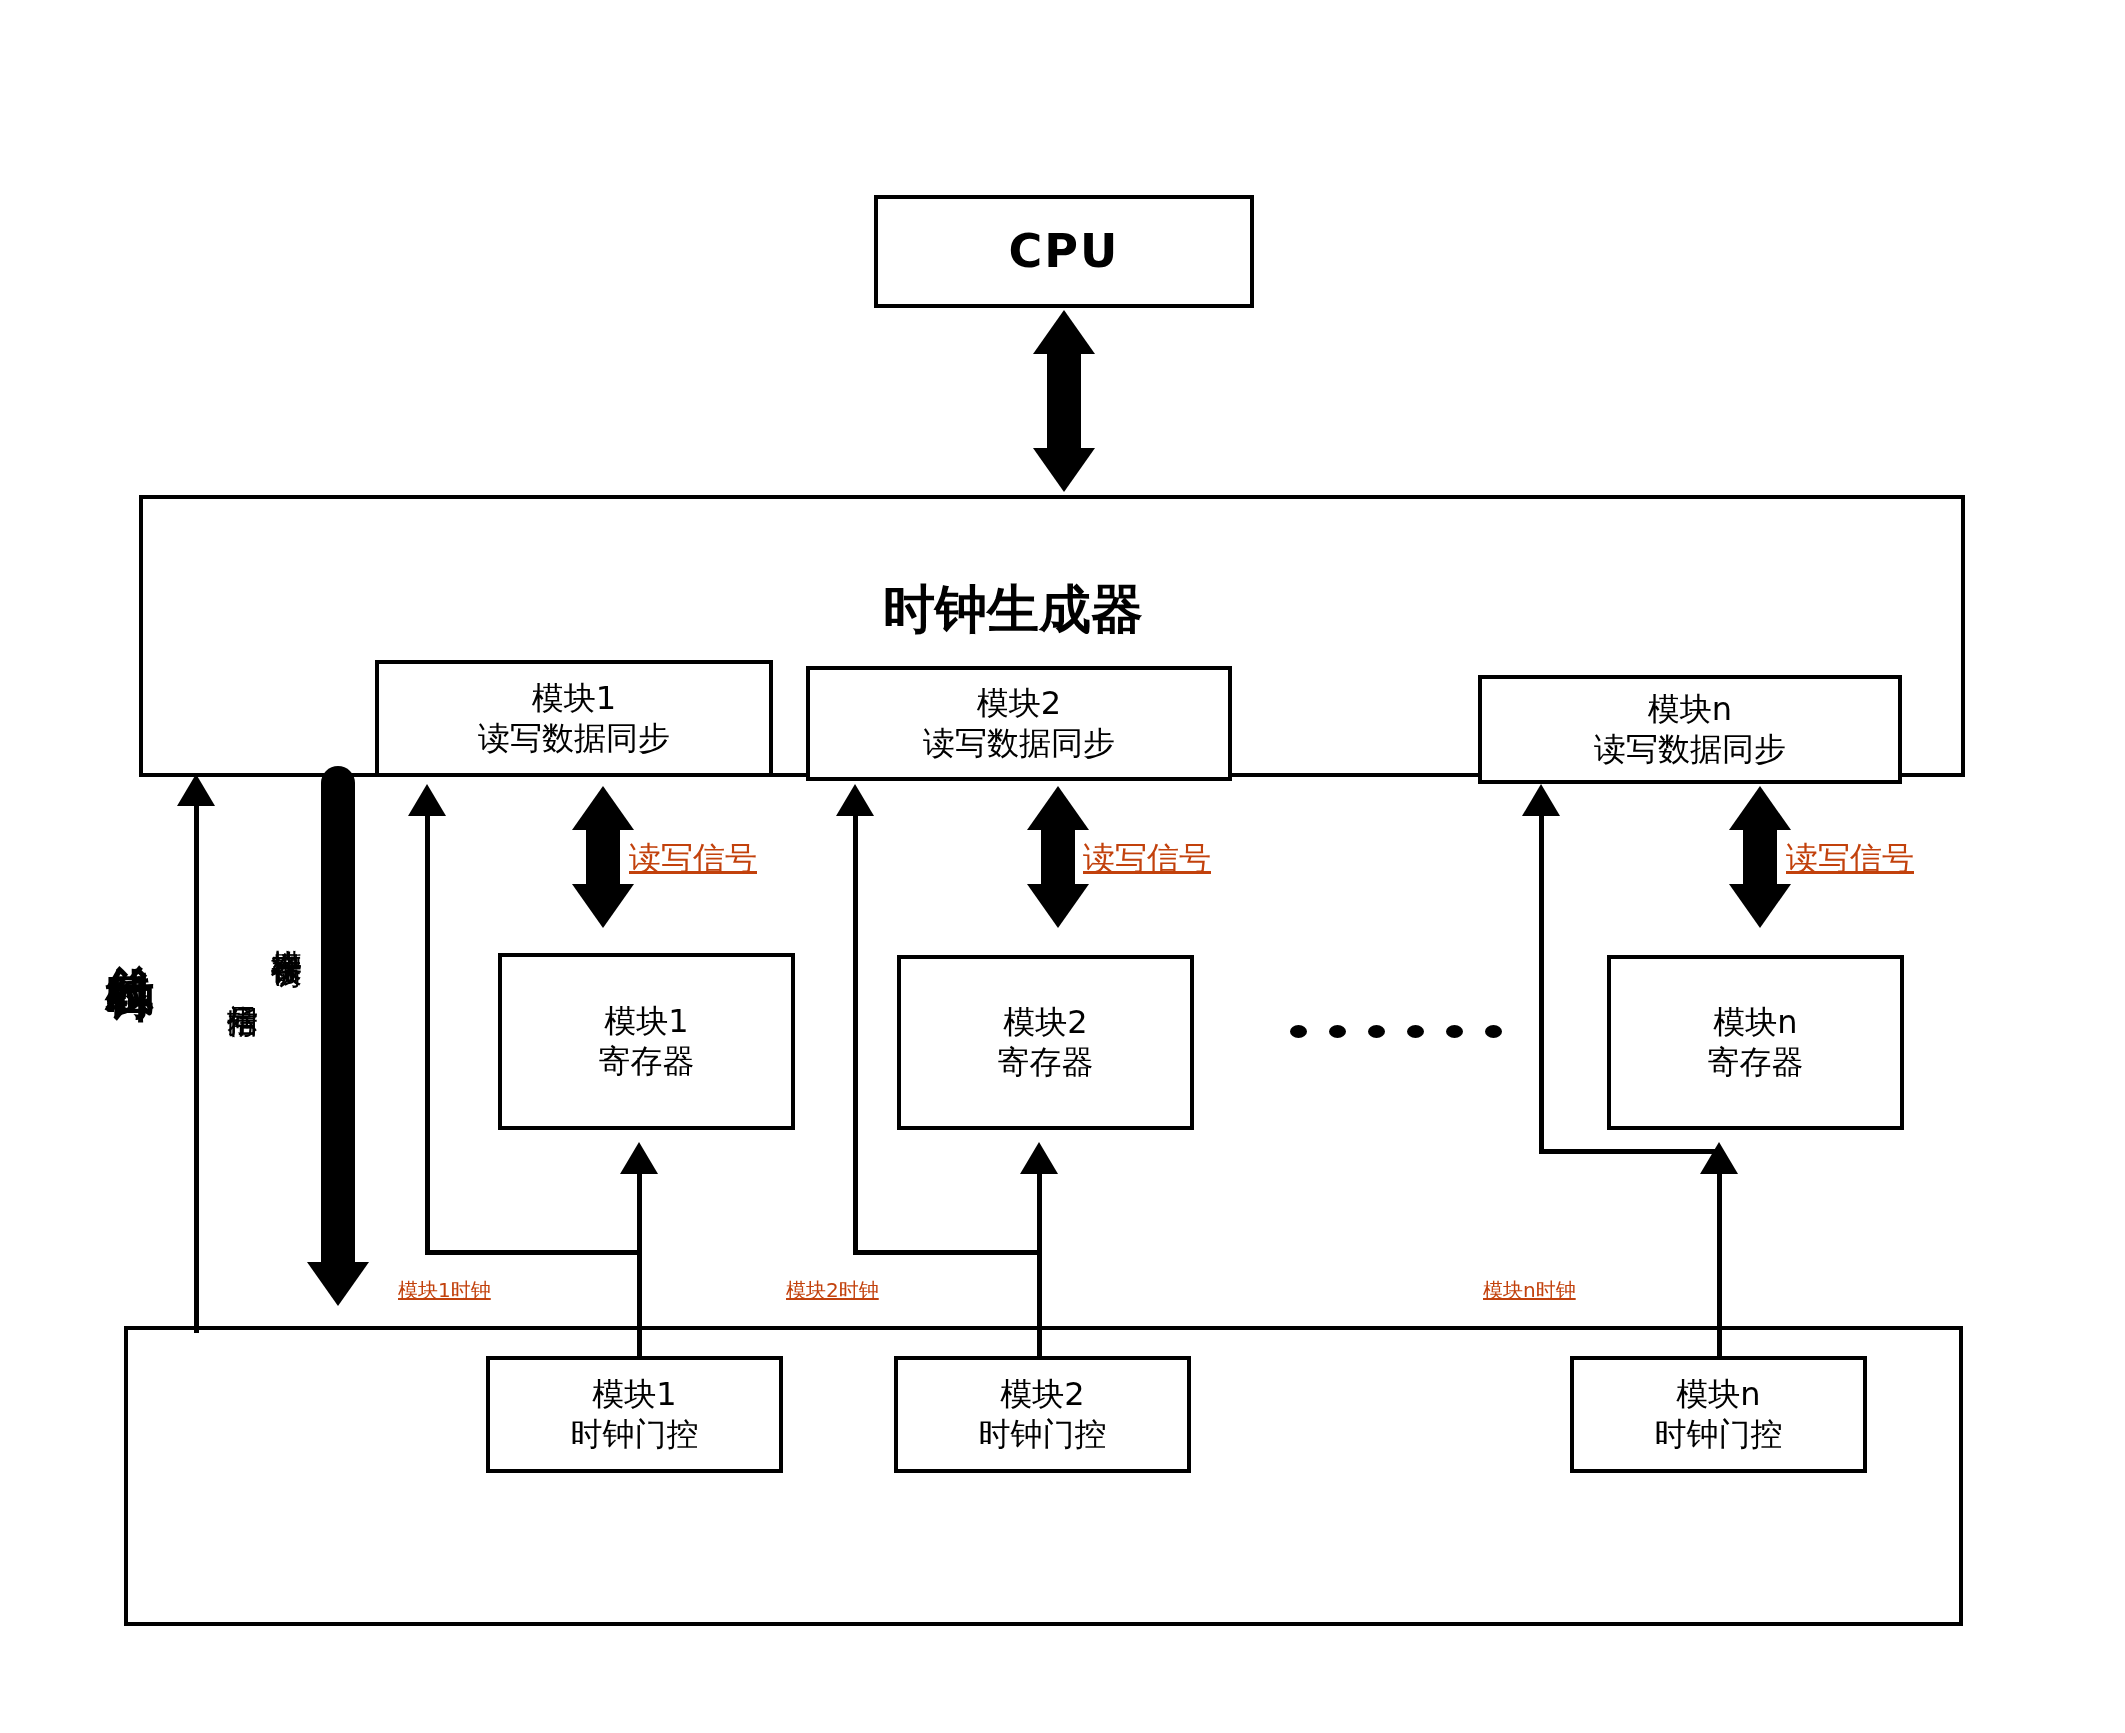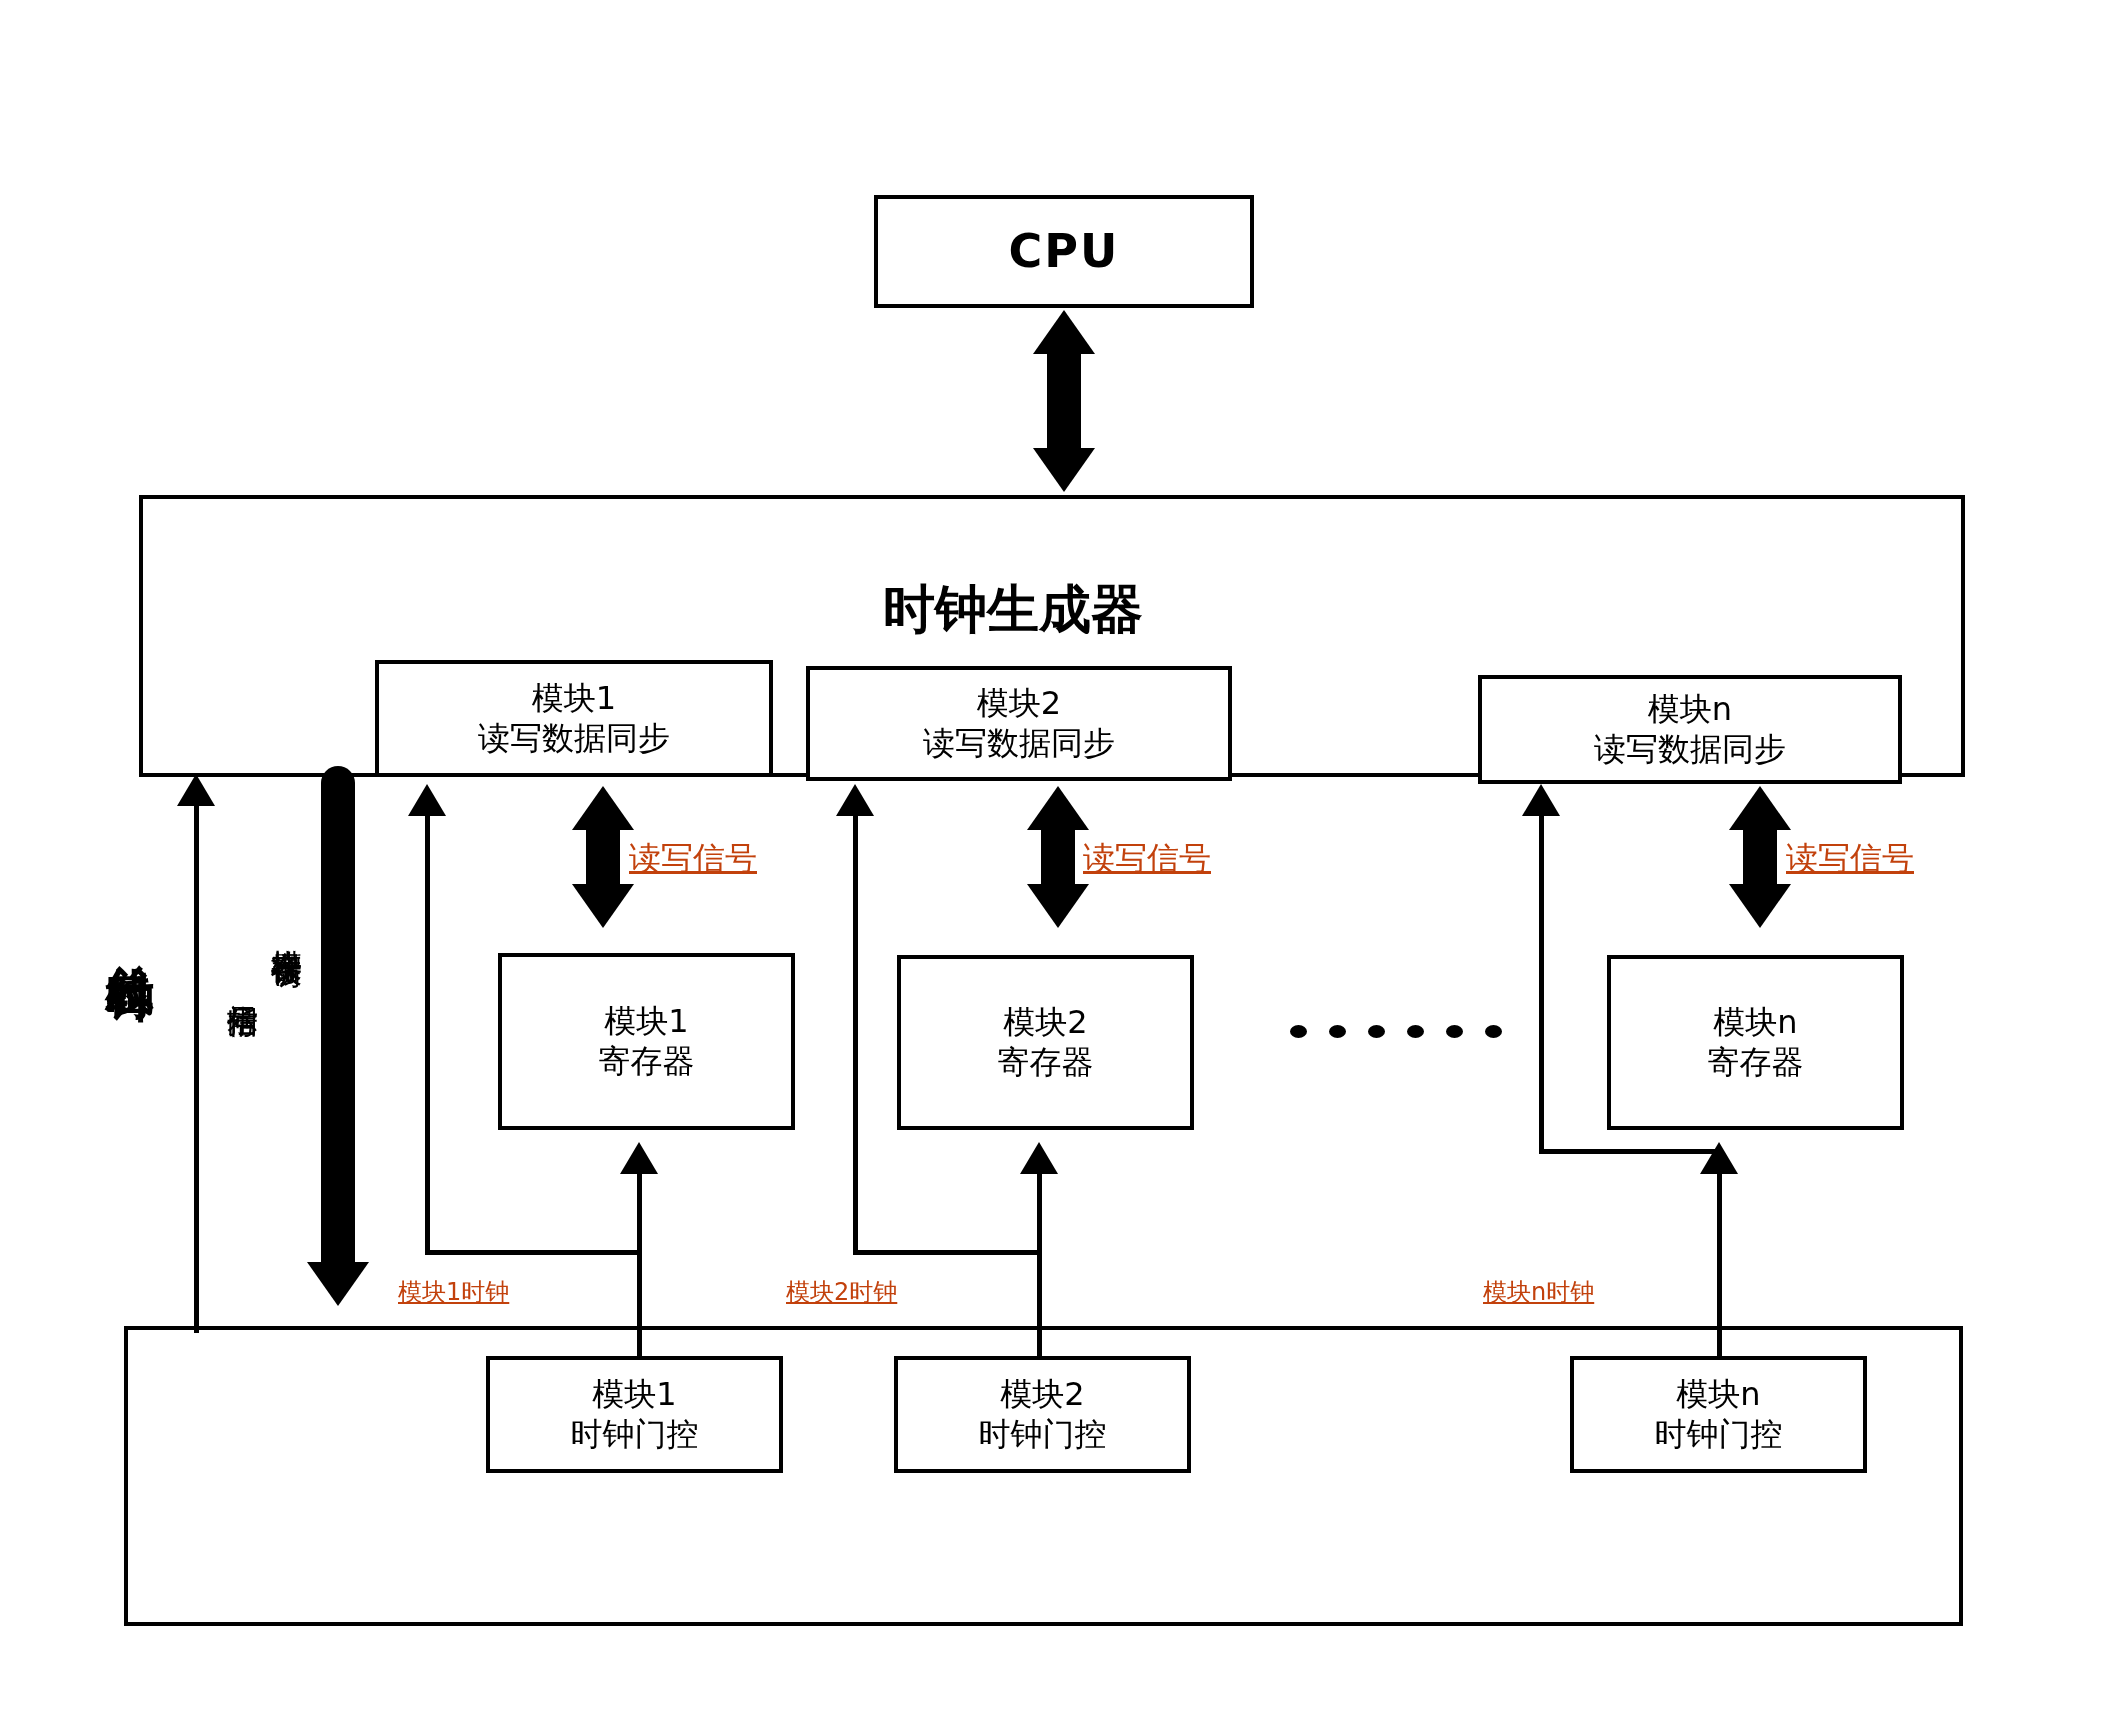--- a/index.html
+++ b/index.html
@@ -87,21 +87,21 @@
     white-space: nowrap;
     color: #000;
   }
   .sync-text, .reg-text, .gate-text {
     font-size: 32px;
   }
   .sig-label {
     font-size: 32px;
   }
   .clk-label {
-    font-size: 24px;
+    font-size: 20px;
   }
   .vtext {
     position: absolute;
     writing-mode: vertical-rl;
     text-orientation: upright;
     color: #000;
     line-height: 1.0;
     white-space: nowrap;
   }
   .vtext.big {

